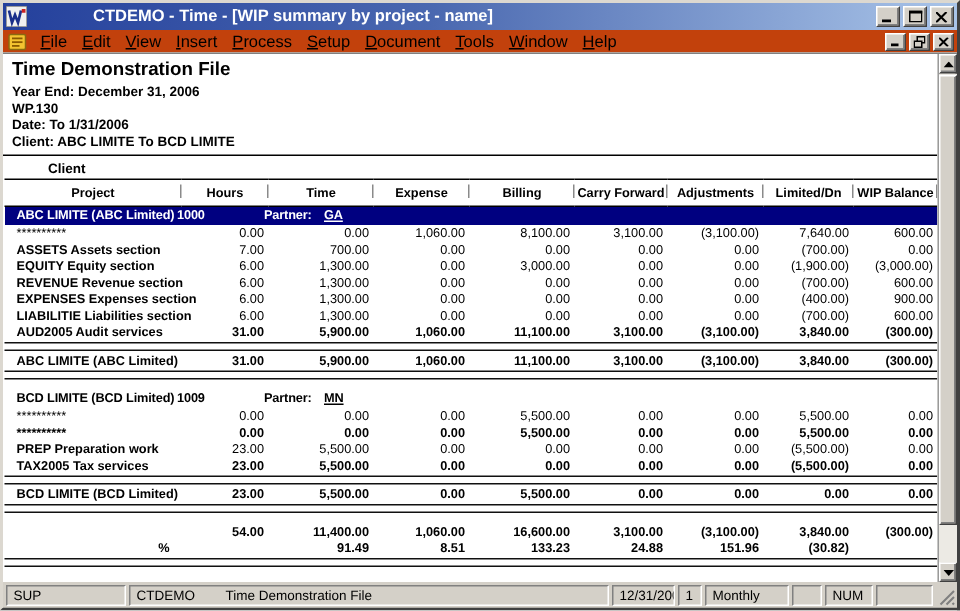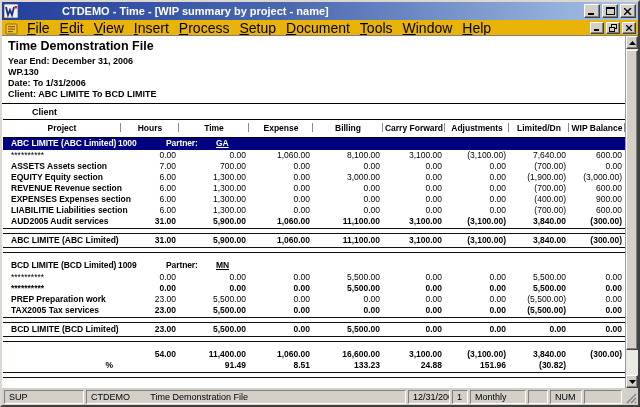--- a/index.html
+++ b/index.html
@@ -17,22 +17,22 @@
   }
   .app-icon { width:14px; height:14px; margin-right:3px; flex:0 0 14px; }
   .title-text { color:#fff; font-weight:bold; font-size:11px; white-space:nowrap; flex:1; }
   .winbtns { display:flex; gap:2px; }
   .wbtn {
     width:16px; height:14px; background:#D4D0C8; display:flex; align-items:center; justify-content:center;
     border:1px solid; border-color:#fff #404040 #404040 #fff; box-shadow:inset -1px -1px 0 #808080;
   }
   
   .menubar {
-    height:15px; flex:0 0 15px; display:flex; align-items:center; background:#eab308;
-    padding:0 2px; font-size:14px;
+    height:15px; flex:0 0 15px; display:flex; align-items:center; background:#c2410c;
+    padding:0 2px; font-size:11px;
   }
   .doc-icon { width:13px; height:12px; margin:0 4px 0 1px; }
   .menu-items { display:flex; flex:1; }
   .menu-item { padding:0 5px; white-space:nowrap; cursor:default; }
   .mdibtns { display:flex; gap:2px; }
   .mbtn {
     width:14px; height:12px; background:#D4D0C8; display:flex; align-items:center; justify-content:center;
     border:1px solid; border-color:#fff #404040 #404040 #fff; box-shadow:inset -1px -1px 0 #808080;
   }
   
@@ -51,21 +51,21 @@
   th::after { content:''; position:absolute; right:0; top:3px; width:1px; height:9px; background:#8a8a8a; }
   tr.data td { height:11px; font-size:8.5px; vertical-align:middle; }
   tr.data .lbl { font-weight:bold; padding-left:8px; white-space:nowrap; overflow:visible; }
   tr.data.plain .lbl { font-weight:normal; }
   tr.data .num { text-align:right; padding-right:3px; white-space:nowrap; font-weight:normal; }
   tr.data.subtotal td, tr.data.total td { font-weight:bold; }
   .lbl.ind { padding-left:36px; }
   .lbl.pct { text-align:right; padding-right:8px; padding-left:0; }
   tr.group-hd td { position:relative; height:12px; font-size:8.5px; font-weight:bold; }
   tr.group-hd span { position:absolute; top:0; white-space:nowrap; letter-spacing:-0.1px; }
-  .g-name { left:8px; } .g-code { left:115px; } .g-plabel { left:163px; } .g-partner { left:213px;text-decoration:underline; }
+  .g-name { left:8px; } .g-code { left:115px; } .g-plabel { left:173px; } .g-partner { left:213px;text-decoration:underline; }
   tr.group-hd.hl td { background:#000080; }
   tr.group-hd.hl span { color:#fff; }
   tr.rulerow td { padding:1px 0; }
   .dline { height:6px; border-top:1.5px solid #101010; border-bottom:1.5px solid #101010; }
   td.gap { height:6px; }
   
   .vscroll { position:absolute; right:0; top:0; bottom:0; width:13px; background:#ECEAE4; border-left:1px solid #9a9a9a; }
   .sbtn {
     position:absolute; left:0; width:12px; height:13px; background:#D4D0C8;
     border:1px solid; border-color:#fff #404040 #404040 #fff; box-shadow:inset -1px -1px 0 #808080;

